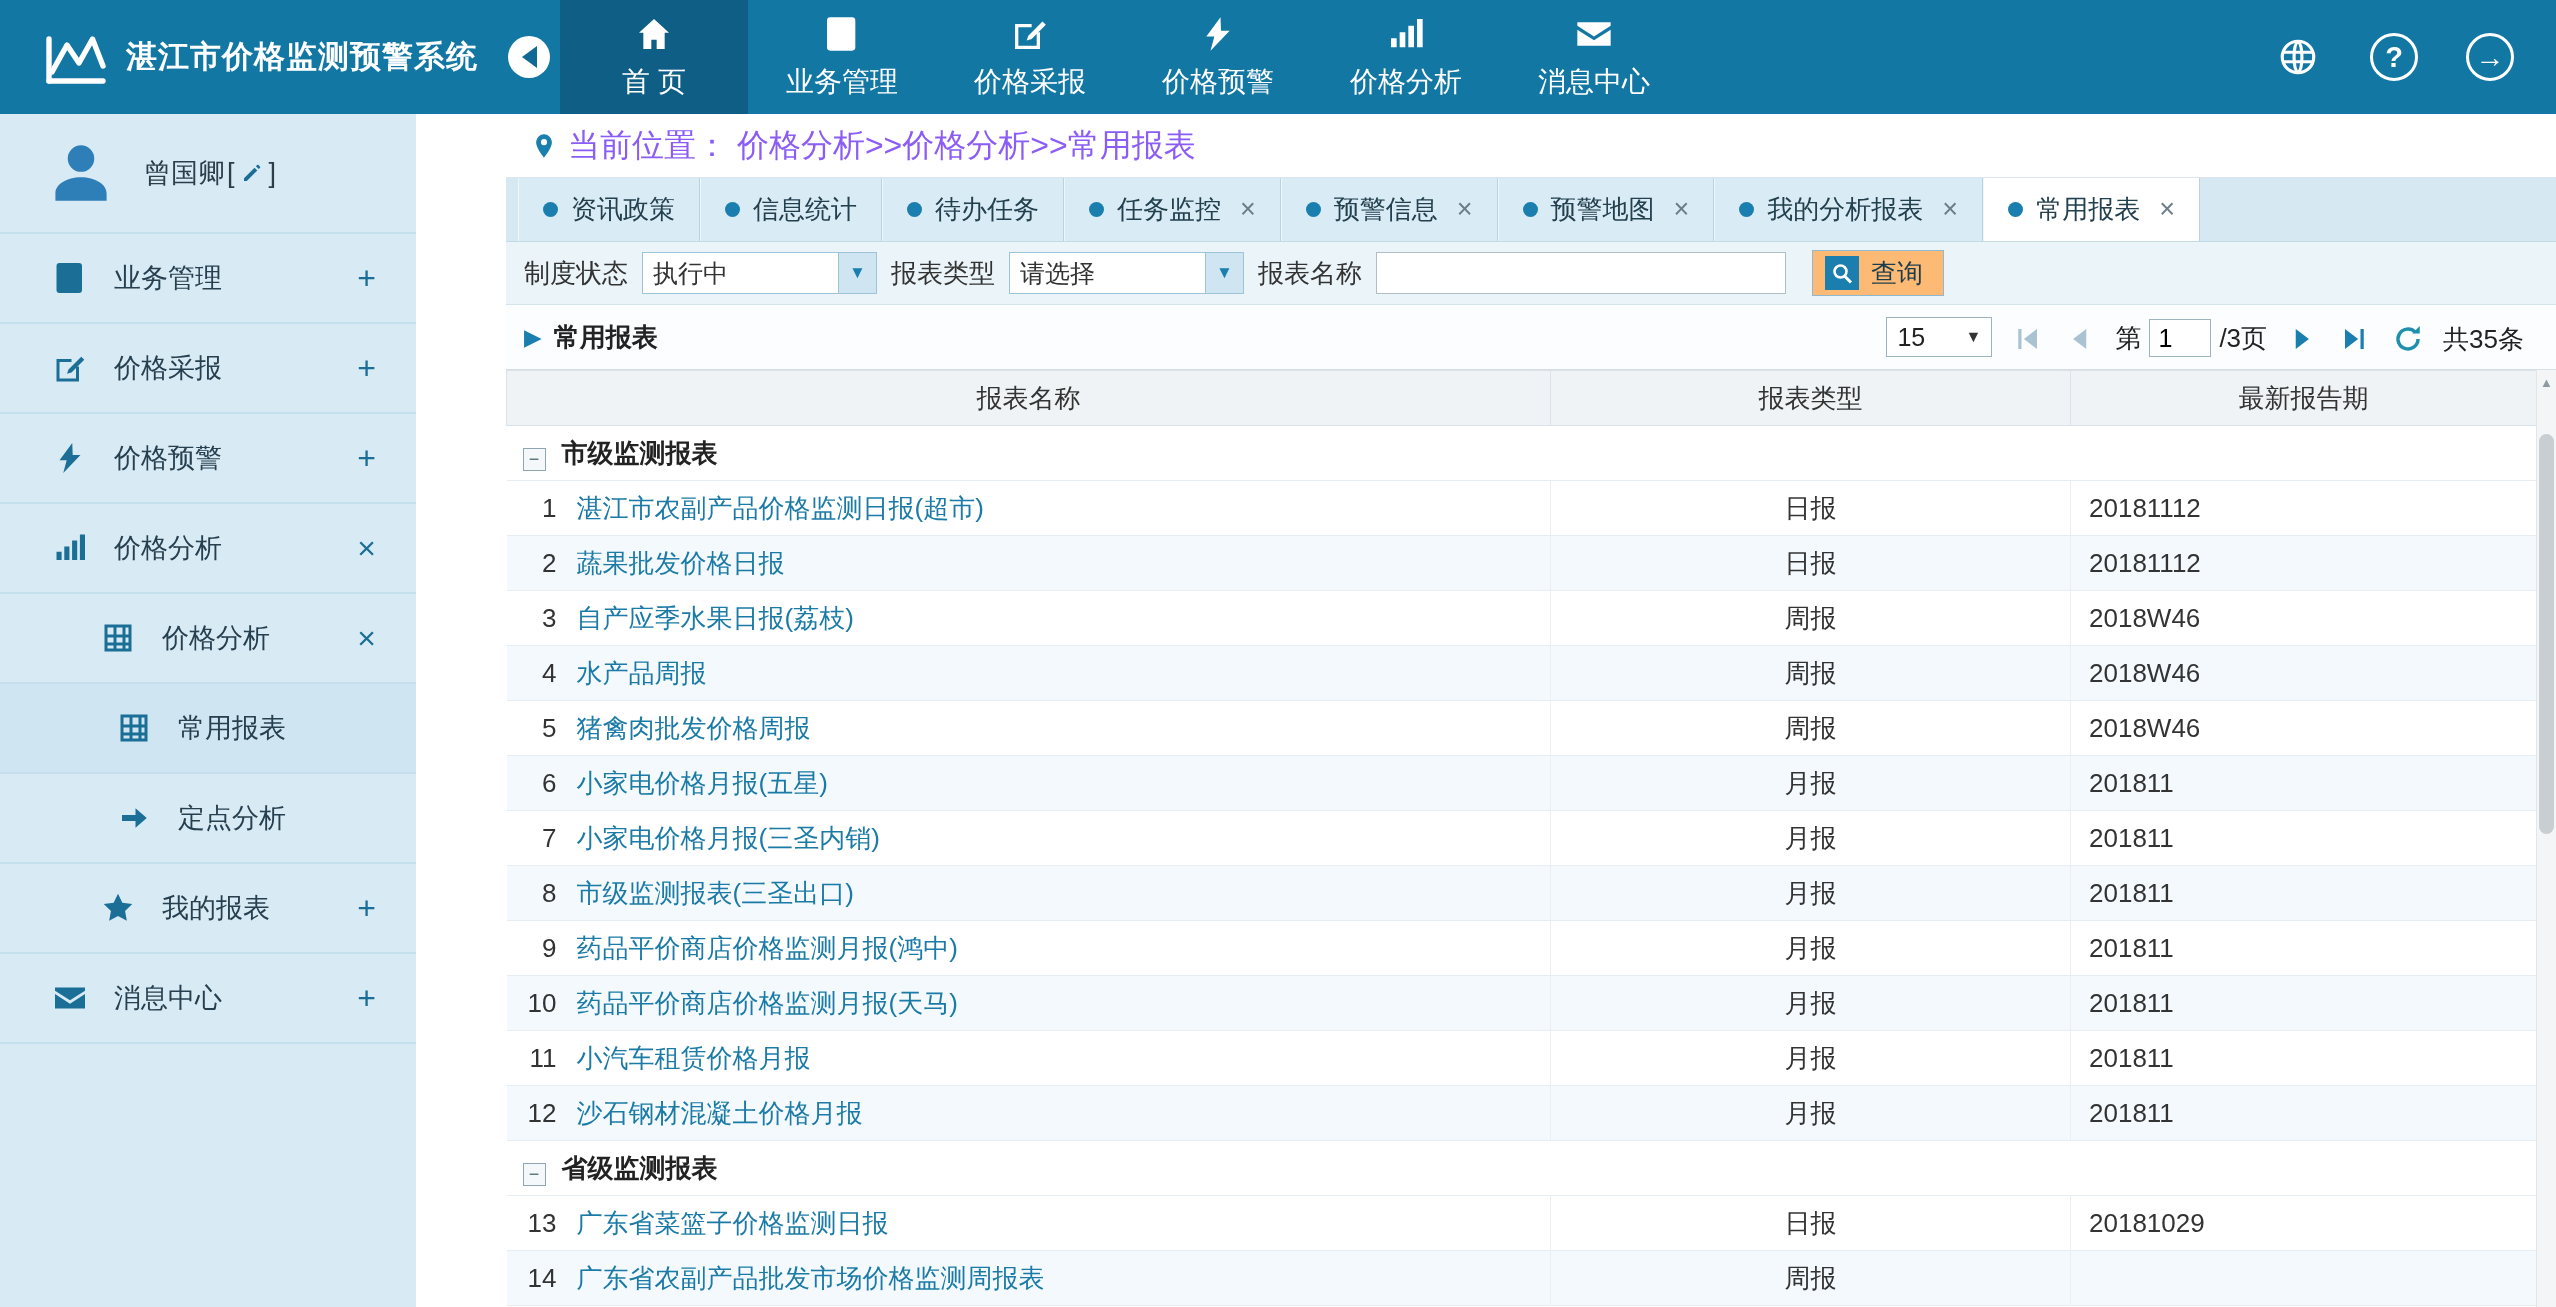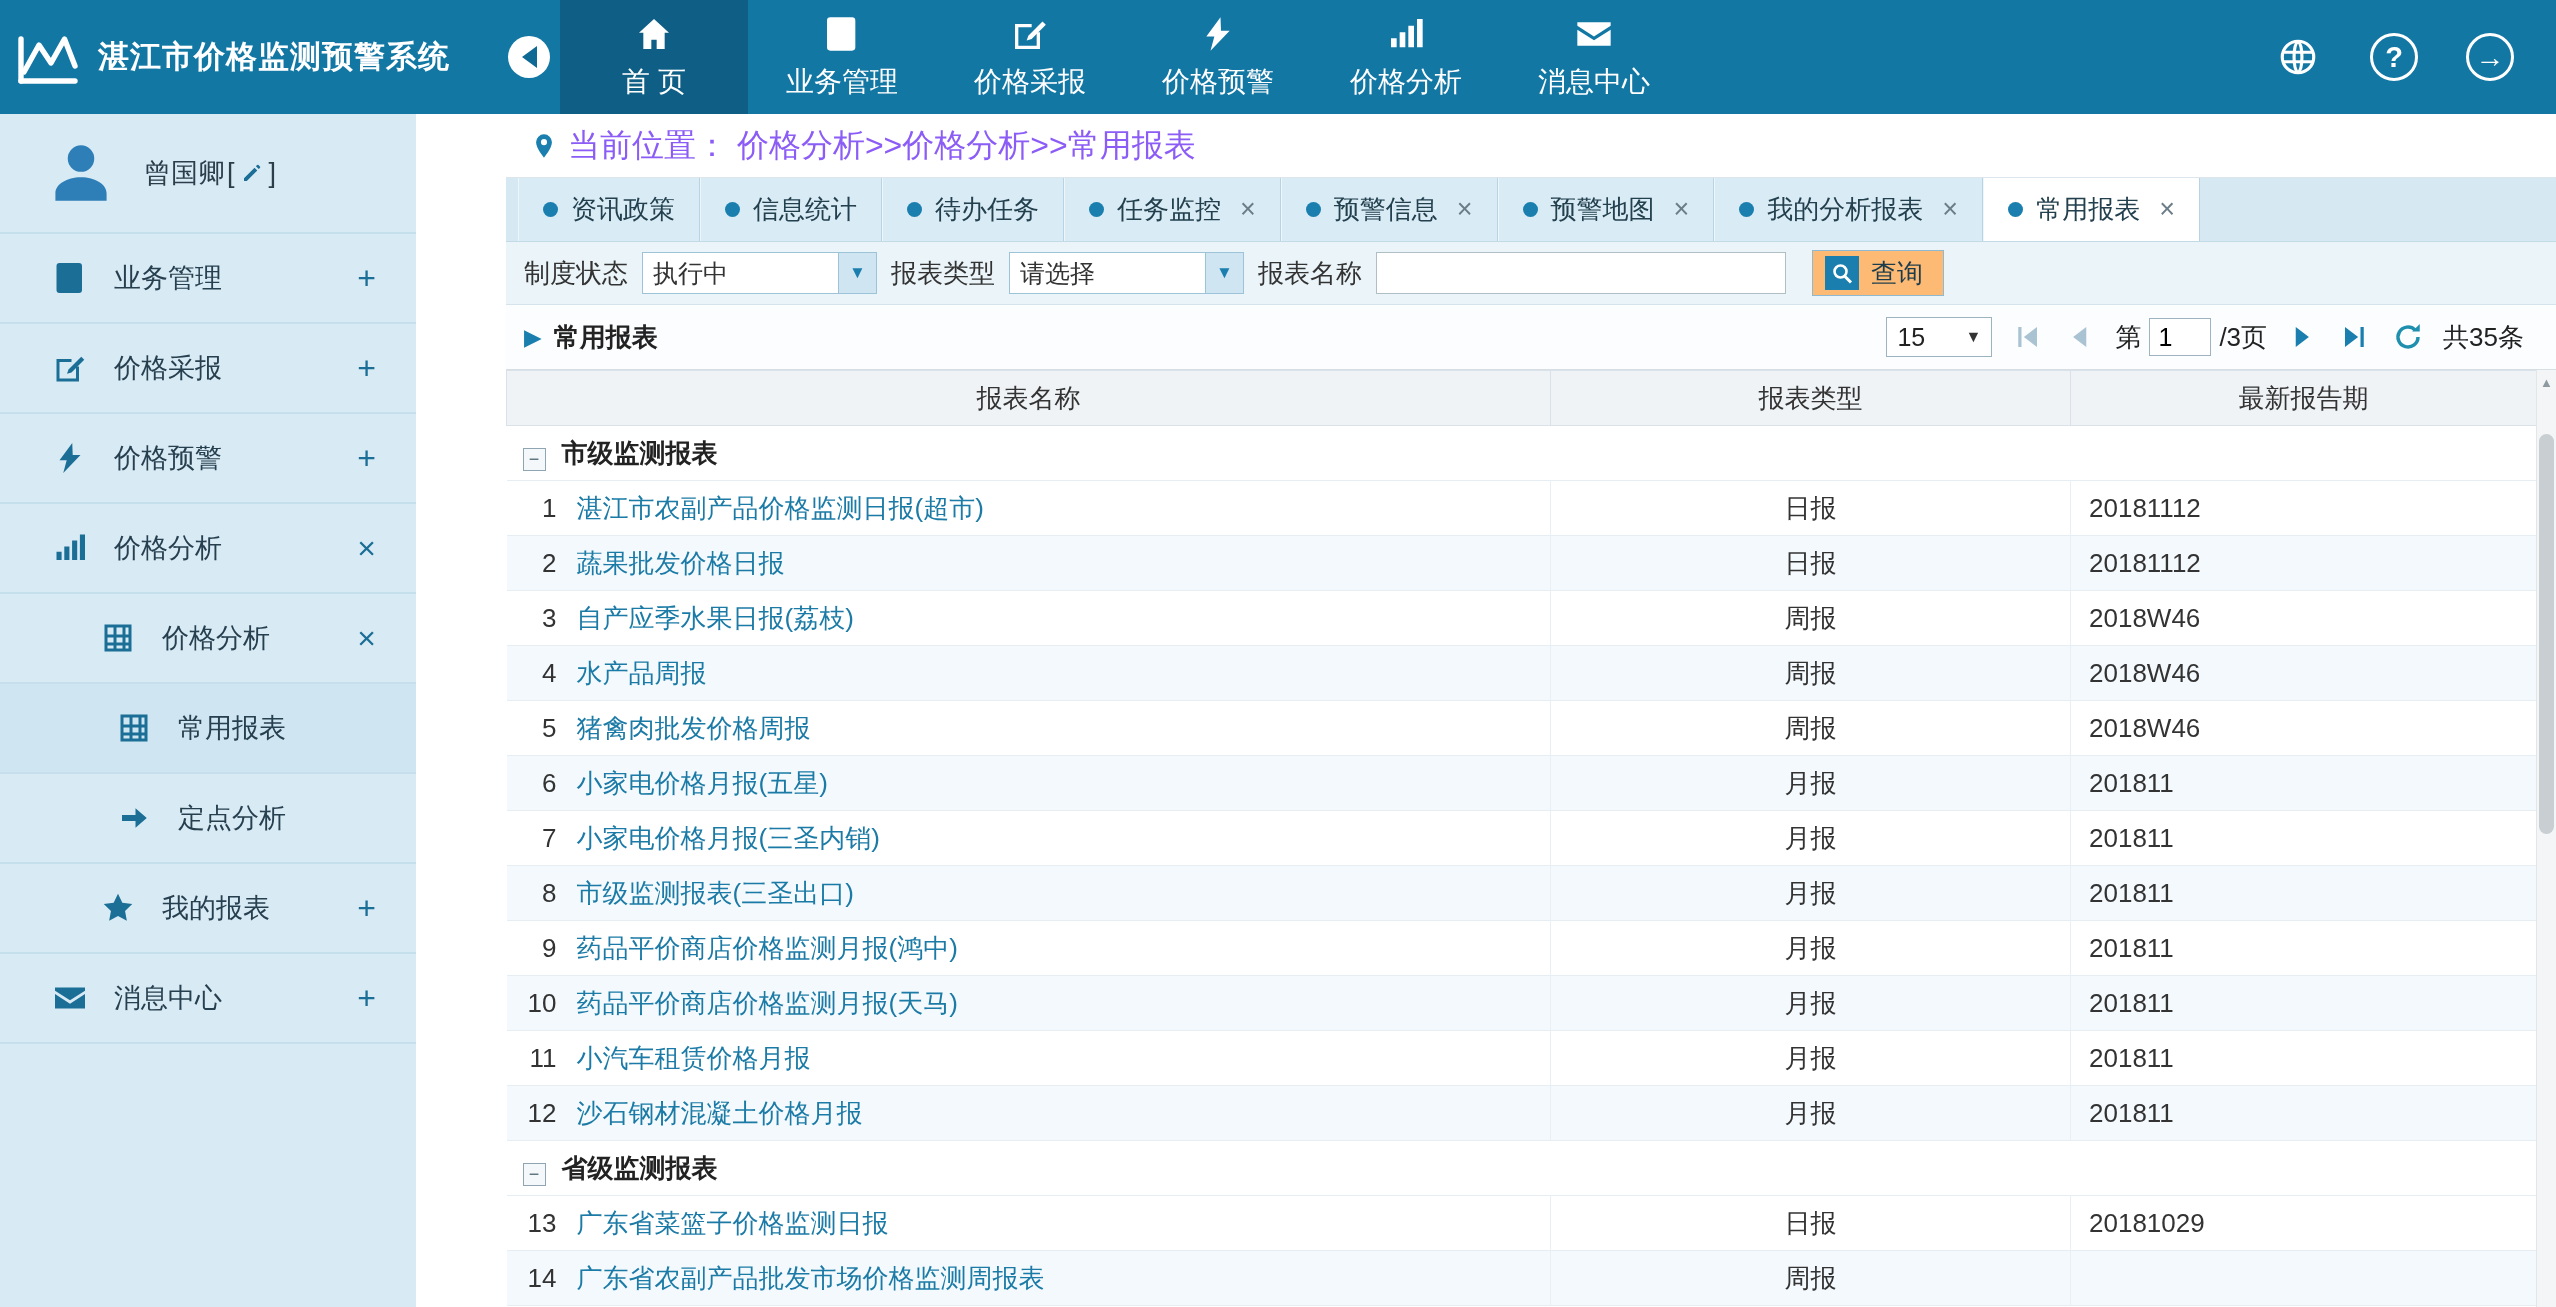--- a/index.html
+++ b/index.html
@@ -1,21 +1,21 @@
 <!DOCTYPE html>
 <html><head>
 <meta charset="utf-8">
 <title>湛江市价格监测预警系统</title>
 <style>
   * { margin:0; padding:0; box-sizing:border-box; }
   html,body { width:2556px; height:1307px; overflow:hidden; font-family:"Liberation Sans","DejaVu Sans",sans-serif; background:#fff; }
 
   
   .topbar { position:absolute; left:0; top:0; width:2556px; height:114px; background:#1377a4; color:#fff; display:flex; align-items:center; z-index:5; }
-  .brand { width:506px; flex:0 0 506px; display:flex; align-items:center; gap:14px; padding-left:12px; }
+  .brand { width:506px; flex:0 0 506px; display:flex; align-items:center; gap:14px; padding-left:12px;justify-content:center; }
   .logo svg { width:72px; height:72px; display:block; }
   .brand-title { font-size:31px; font-weight:bold; letter-spacing:1px; white-space:nowrap; }
   .collapse-btn { width:42px; height:42px; border-radius:50%; background:#fff; display:flex; align-items:center; justify-content:center; margin:0 10px 0 2px; cursor:pointer; flex:0 0 auto; }
   .collapse-btn .tri { width:0; height:0; border:11px solid transparent; border-right:15px solid #0e6a94; margin-left:-10px; }
   .nav { display:flex; height:100%; align-items:stretch; }
   .nav-item { min-width:188px; padding:0 28px; display:flex; flex-direction:column; align-items:center; justify-content:center; gap:9px; cursor:pointer; }
   .nav-item.active { background:#0e5e85; }
   .nav-item svg { width:40px; height:40px; fill:#fff; }
   .nav-label { font-size:28px; white-space:nowrap; }
   .top-icons { margin-left:auto; display:flex; align-items:center; gap:48px; padding-right:42px; }
@@ -53,21 +53,21 @@
   .fake-select { width:235px; height:42px; background:#fff; border:1px solid #9dc3d8; position:relative; display:flex; align-items:center; padding-left:10px; font-size:25px; color:#333; cursor:pointer; }
   .fake-select .arrow-box { position:absolute; right:0; top:0; width:38px; height:100%; background:#cfe6f2; border-left:1px solid #9dc3d8; display:flex; align-items:center; justify-content:center; color:#1a7fae; font-size:17px; }
   .text-input { width:410px; height:42px; background:#fff; border:1px solid #b0bec6; font-size:25px; padding:0 10px; outline:none; }
   .search-btn { margin-left:12px; height:46px; padding:0 20px 0 12px; background:#fdba74; border:1px solid #8fb9d0; display:flex; align-items:center; gap:12px; font-size:26px; color:#1c3c4c; cursor:pointer; }
   .search-btn .mag { width:34px; height:34px; background:#1a7fae; display:flex; align-items:center; justify-content:center; }
   .search-btn .mag svg { width:24px; height:24px; stroke:#fff; }
 
   .toolbar { height:65px; background:#fbfdfe; border-bottom:1px solid #d7dfe4; display:flex; align-items:center; padding:0 32px 0 18px; font-size:26px; color:#222; }
   .tb-caret { color:#1a7fae; font-size:23px; margin-right:12px; }
   .tb-title { font-weight:bold; }
-  .tb-right { margin-left:auto; display:flex; align-items:center; gap:17px; }
+  .tb-right { margin-left:auto; display:flex; align-items:flex-end; gap:17px; }
   .size-select { width:106px; height:40px; background:#fff; border:1px solid #9db3bf; display:flex; align-items:center; justify-content:space-between; padding:0 10px; font-size:25px; color:#222; cursor:pointer; }
   .size-select .sm-arrow { font-size:16px; color:#333; }
   .pg-icon { width:36px; height:36px; display:flex; align-items:center; justify-content:center; cursor:pointer; }
   .pg-icon svg { width:30px; height:30px; }
   .pg-icon.disabled svg { fill:#a9c3d2; }
   .pg-icon.enabled svg { fill:#1a7fae; }
   .page-group { display:flex; align-items:center; gap:8px; }
   .page-input { width:62px; height:38px; border:1px solid #9db3bf; font-size:25px; padding:0 8px; outline:none; }
   .refresh-btn svg { width:32px; height:32px; stroke:#1f8fae; fill:#1f8fae; }
 

